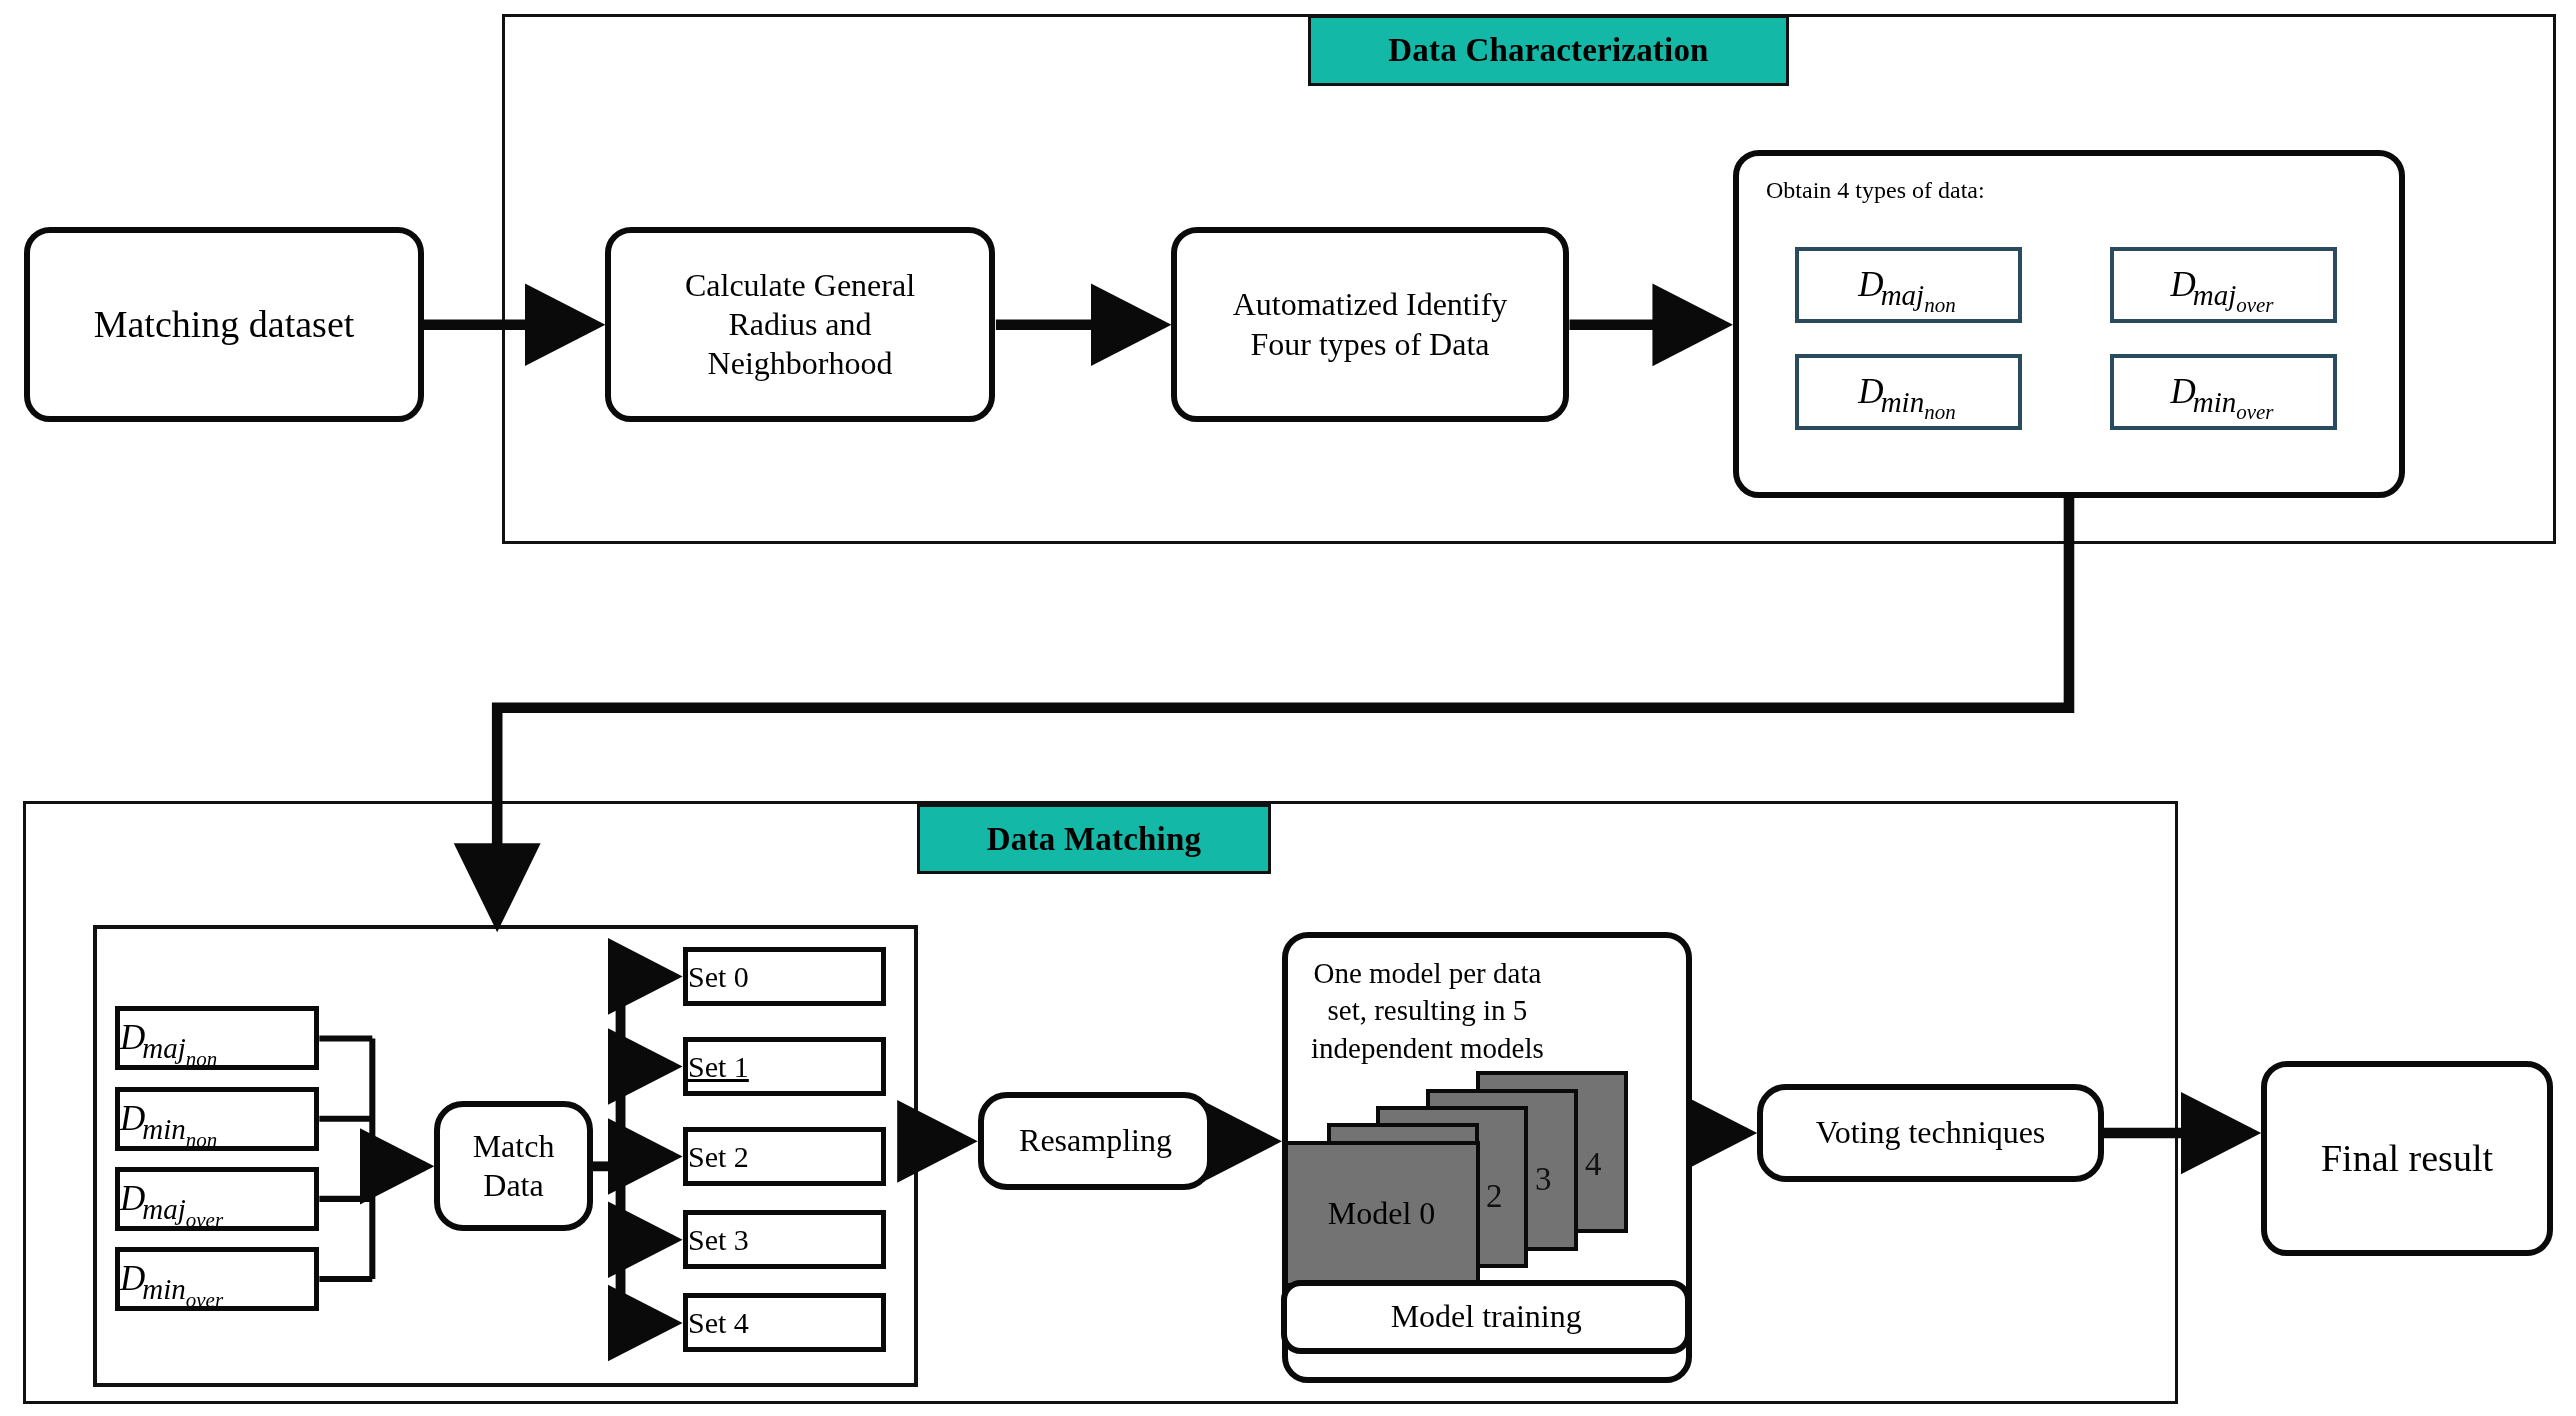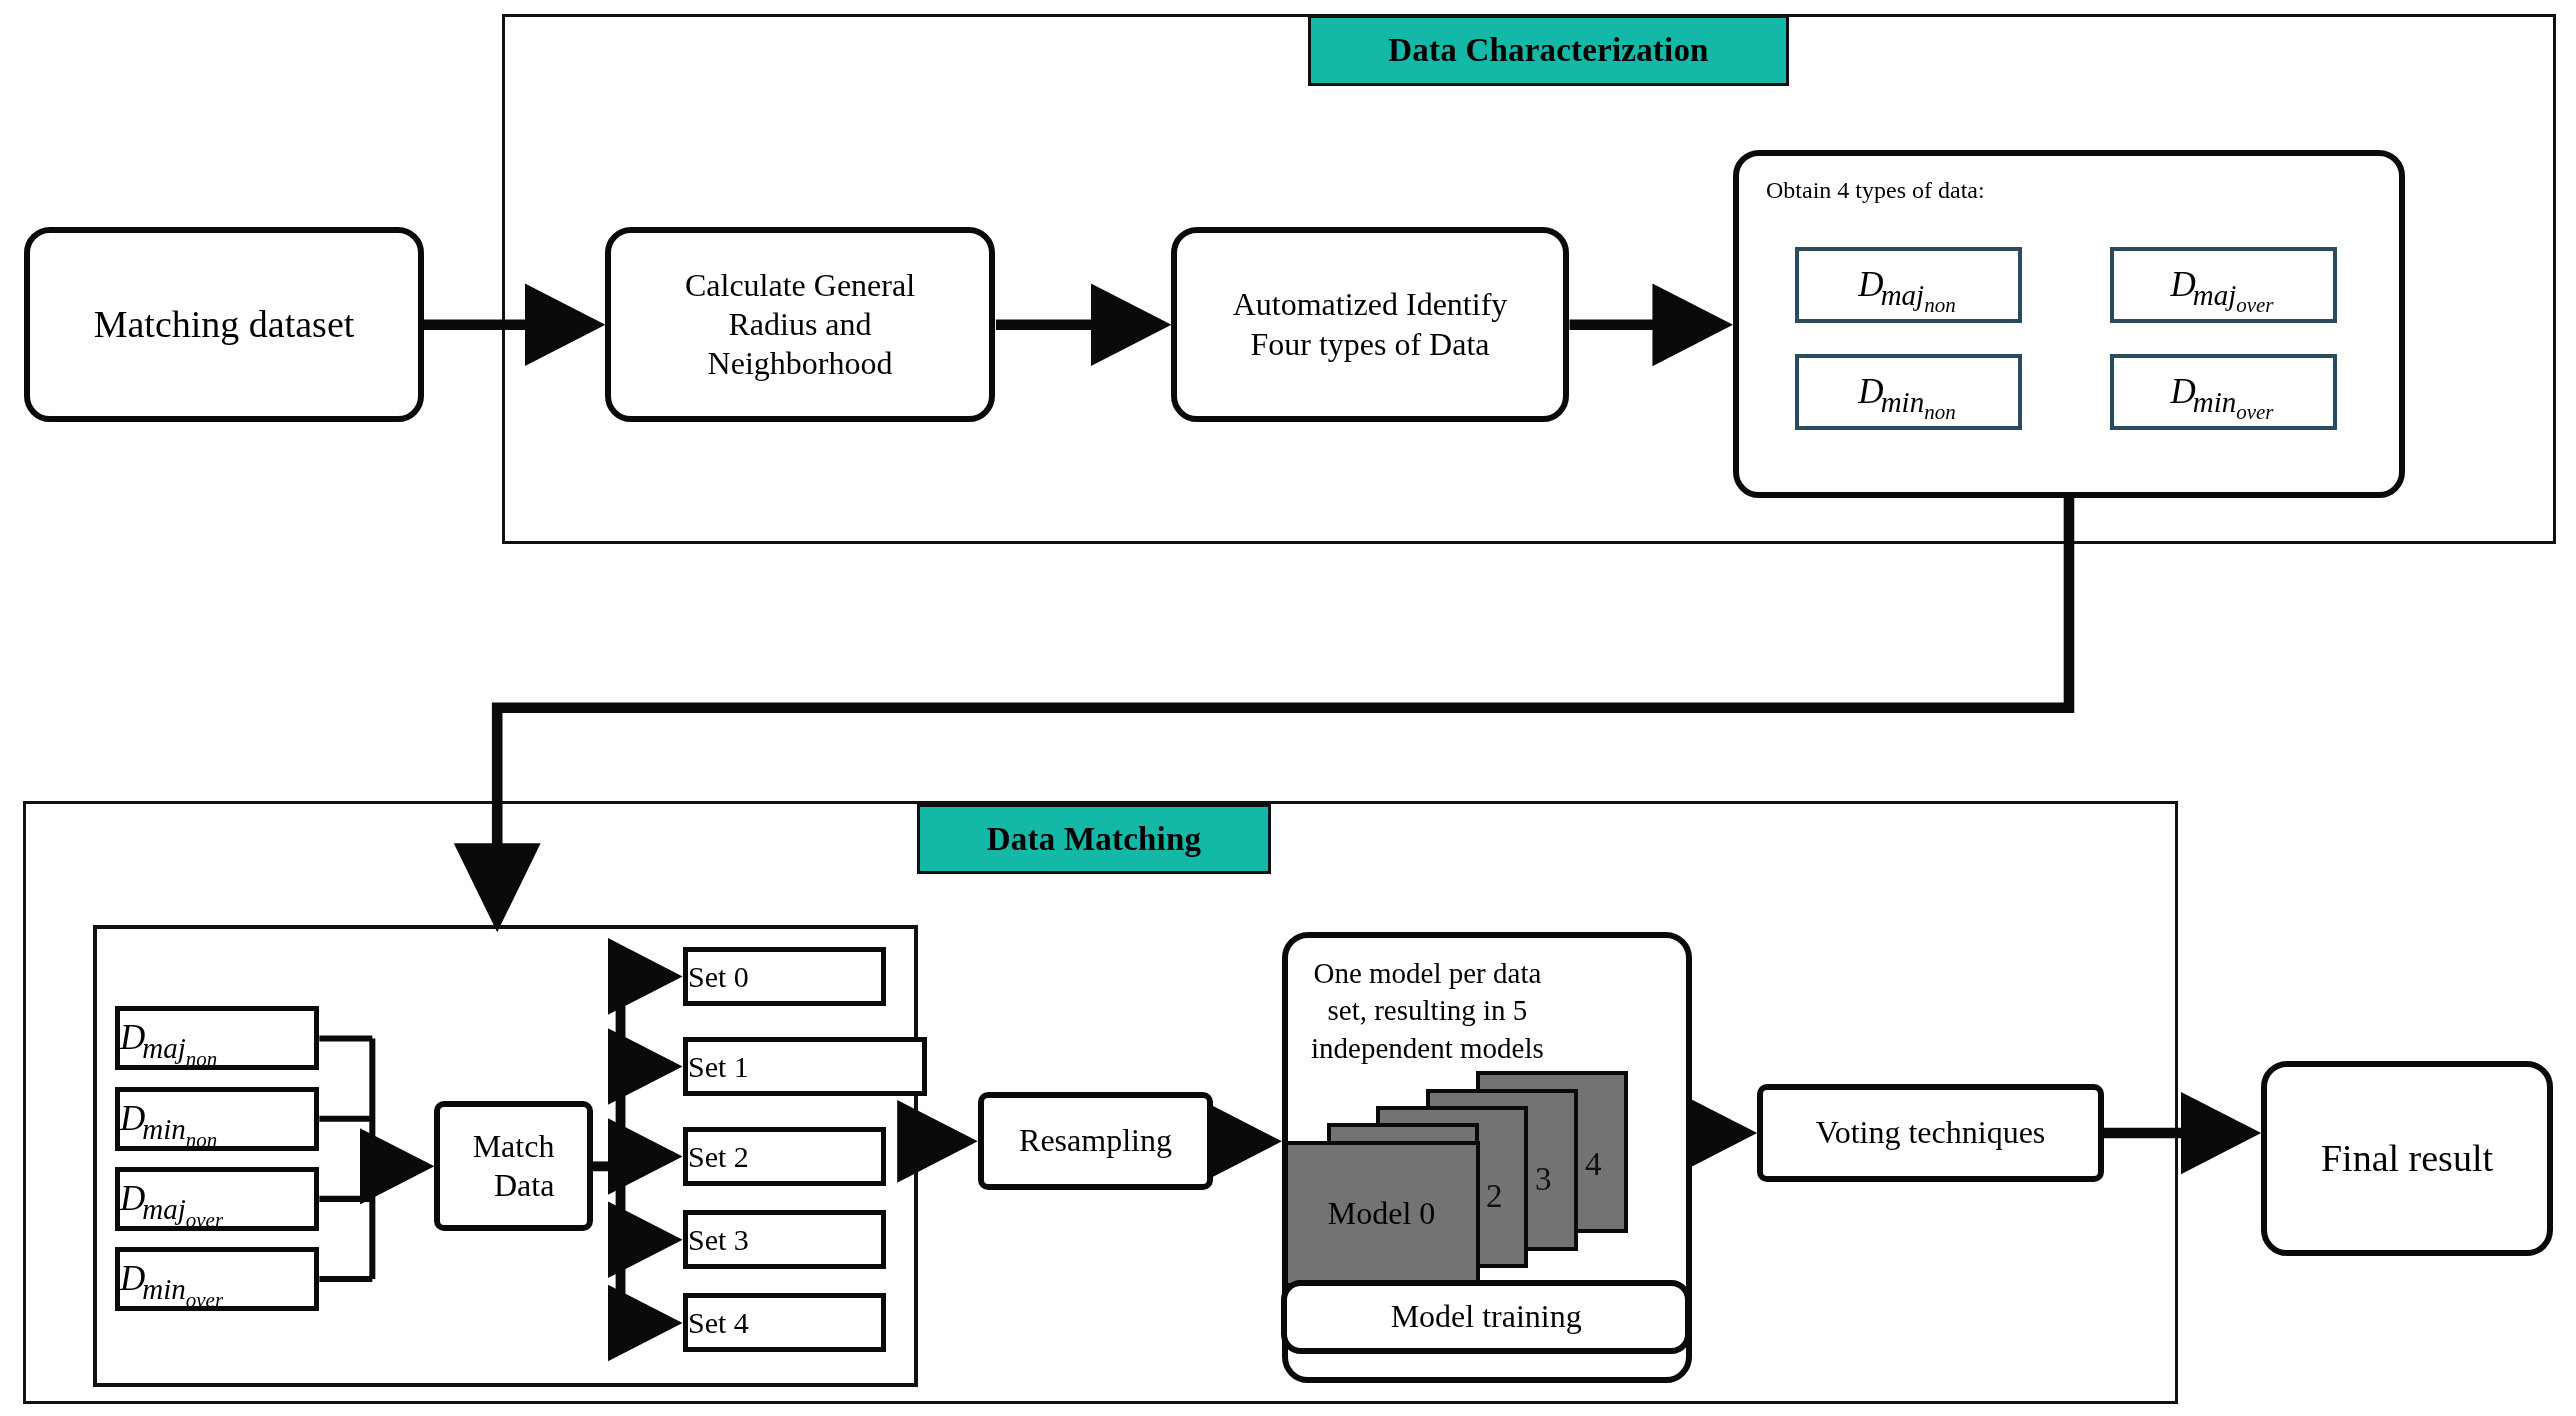--- a/index.html
+++ b/index.html
@@ -22,21 +22,21 @@
     font-size:33px;line-height:1;
     z-index:40;
   }
 
   
   .node{
     background:#fff;border:6.8px solid #0a0a0a;border-radius:26px;
     display:flex;align-items:center;justify-content:center;
     text-align:center;line-height:1.22;z-index:20;
   }
-  .node.small-radius{border-radius:10px;text-align:right;}
+  .node.small-radius{border-radius:29px;}
 
   
   .sq-node{
     background:#fff;border:5.3px solid #0a0a0a;
     display:flex;align-items:center;justify-content:flex-start;
     text-align:center;z-index:25;
   }
 
   
   .d-chip{
@@ -169,21 +169,21 @@
   <div class="abs node small-radius" style="left:434px;top:1101px;width:159px;height:130px;font-size:32px;">
     <div>
       <span class="txt">Match</span>
       <span class="txt">Data</span>
     </div>
   </div>
 
   <div class="abs sq-node" style="left:683px;top:947px;width:203px;height:59px;font-size:30px;">
     <span class="txt">Set 0</span>
   </div>
-  <div class="abs sq-node" style="left:683px;top:1037px;width:244px;height:59px;font-size:30px;">
+  <div class="abs sq-node" style="left:683px;top:1037px;width:203px;height:59px;font-size:30px;text-decoration:underline;">
     <span class="txt">Set 1</span>
   </div>
   <div class="abs sq-node" style="left:683px;top:1127px;width:203px;height:59px;font-size:30px;">
     <span class="txt">Set 2</span>
   </div>
   <div class="abs sq-node" style="left:683px;top:1210px;width:203px;height:59px;font-size:30px;">
     <span class="txt">Set 3</span>
   </div>
   <div class="abs sq-node" style="left:683px;top:1293px;width:203px;height:59px;font-size:30px;">
     <span class="txt">Set 4</span>

